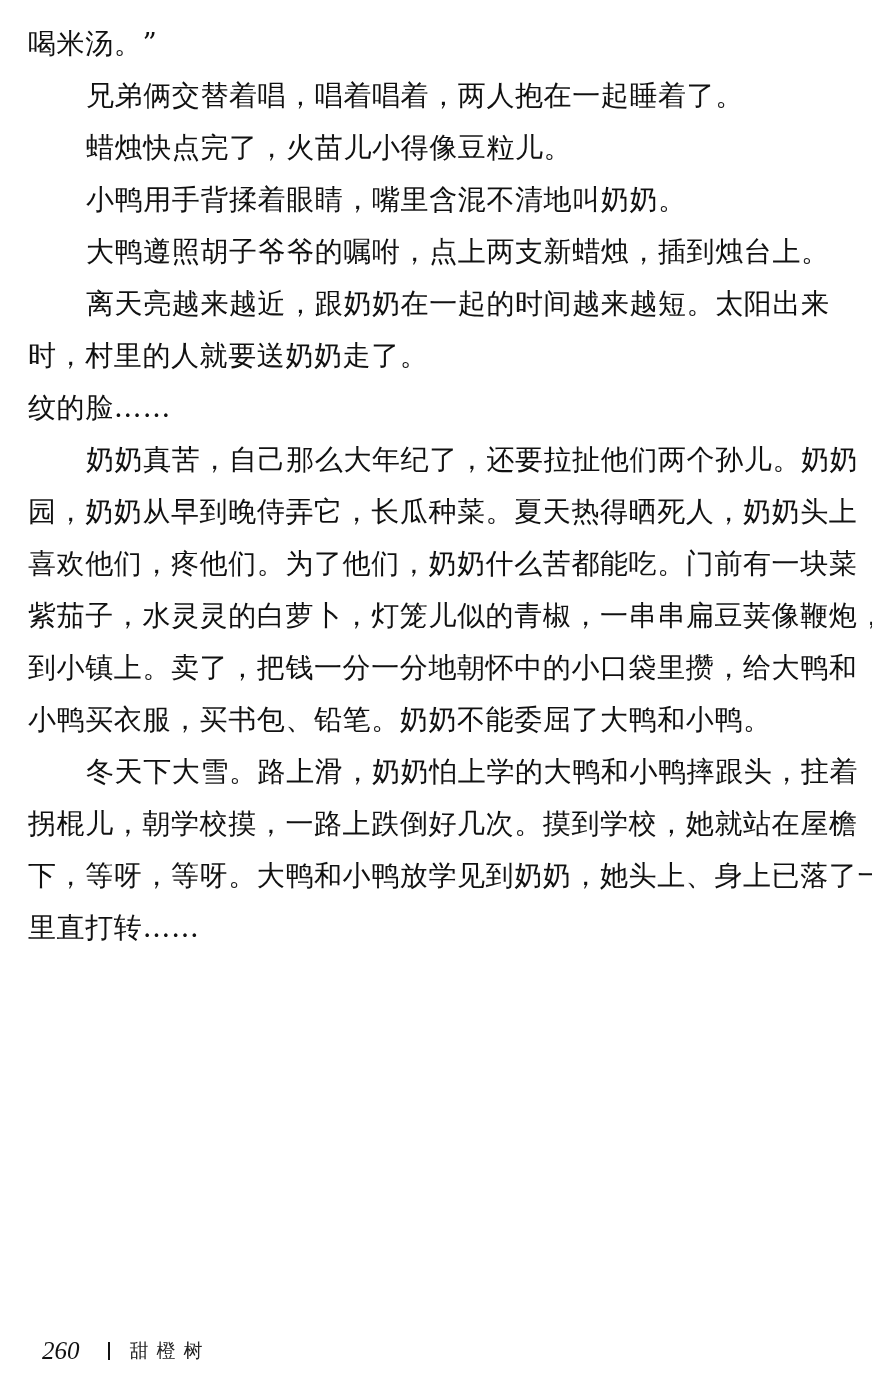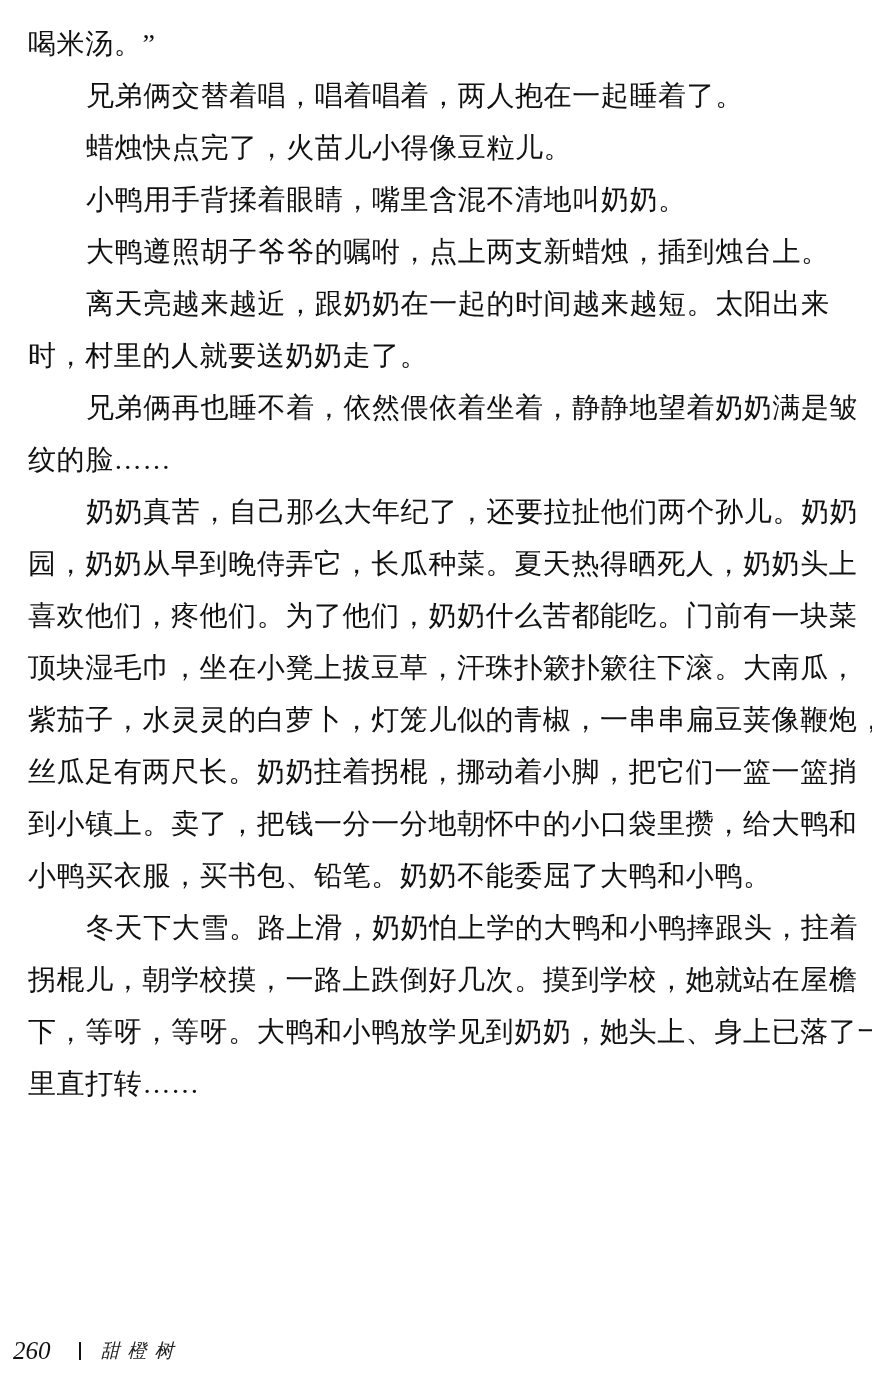--- a/index.html
+++ b/index.html
@@ -13,35 +13,34 @@
     position: relative;
     overflow: hidden;
     font-family: "DejaVu Serif", "Liberation Serif", serif;
     color: #111111;
   }
   .page-body {
     position: absolute;
     left: 28px;
     top: 18px;
     width: 816px;
-    font-family: Liberation Serif, serif;
   }
   .line {
     height: 52px;
     line-height: 52px;
     font-size: 28px;
     white-space: nowrap;
     letter-spacing: 0.6px;
   }
   .line.indent {
     padding-left: 58px;
   }
   .footer {
     position: absolute;
-    left: 13px;
+    left: 42px;
     top: 1333px;
     height: 36px;
     display: flex;
     align-items: center;
     justify-content: flex-end;
   }
   .page-number {
     font-family: "Liberation Serif", serif;
     font-style: italic;
     font-size: 25px;
@@ -53,42 +52,38 @@
     height: 18px;
     background: #111;
     margin-left: 28px;
     margin-right: 20px;
   }
   .book-title {
     font-family: "DejaVu Sans", sans-serif;
     font-size: 19px;
     letter-spacing: 8px;
     color: #222;
-    font-style: italic;
   }
 </style>
 </head>
 <body>
 
 <div class="page-body">
   <div class="line">喝米汤。”</div>
   <div class="line indent">兄弟俩交替着唱，唱着唱着，两人抱在一起睡着了。</div>
   <div class="line indent">蜡烛快点完了，火苗儿小得像豆粒儿。</div>
   <div class="line indent">小鸭用手背揉着眼睛，嘴里含混不清地叫奶奶。</div>
   <div class="line indent">大鸭遵照胡子爷爷的嘱咐，点上两支新蜡烛，插到烛台上。</div>
   <div class="line indent">离天亮越来越近，跟奶奶在一起的时间越来越短。太阳出来</div>
   <div class="line">时，村里的人就要送奶奶走了。</div>
-  <div class="line indent">兄弟俩再也睡不着，依然偎依着坐着，静静地望着奶奶满是皱</div>
   <div class="line">纹的脸……</div>
   <div class="line indent">奶奶真苦，自己那么大年纪了，还要拉扯他们两个孙儿。奶奶</div>
   <div class="line">园，奶奶从早到晚侍弄它，长瓜种菜。夏天热得晒死人，奶奶头上</div>
   <div class="line">喜欢他们，疼他们。为了他们，奶奶什么苦都能吃。门前有一块菜</div>
-  <div class="line">顶块湿毛巾，坐在小凳上拔豆草，汗珠扑簌扑簌往下滚。大南瓜，</div>
   <div class="line">紫茄子，水灵灵的白萝卜，灯笼儿似的青椒，一串串扁豆荚像鞭炮，</div>
-  <div class="line">丝瓜足有两尺长。奶奶拄着拐棍，挪动着小脚，把它们一篮一篮捎</div>
   <div class="line">到小镇上。卖了，把钱一分一分地朝怀中的小口袋里攒，给大鸭和</div>
   <div class="line">小鸭买衣服，买书包、铅笔。奶奶不能委屈了大鸭和小鸭。</div>
   <div class="line indent">冬天下大雪。路上滑，奶奶怕上学的大鸭和小鸭摔跟头，拄着</div>
   <div class="line">拐棍儿，朝学校摸，一路上跌倒好几次。摸到学校，她就站在屋檐</div>
   <div class="line">下，等呀，等呀。大鸭和小鸭放学见到奶奶，她头上、身上已落了一</div>
   <div class="line">里直打转……</div>
 </div>
 
 <div class="footer">
   <span class="page-number">260</span>

